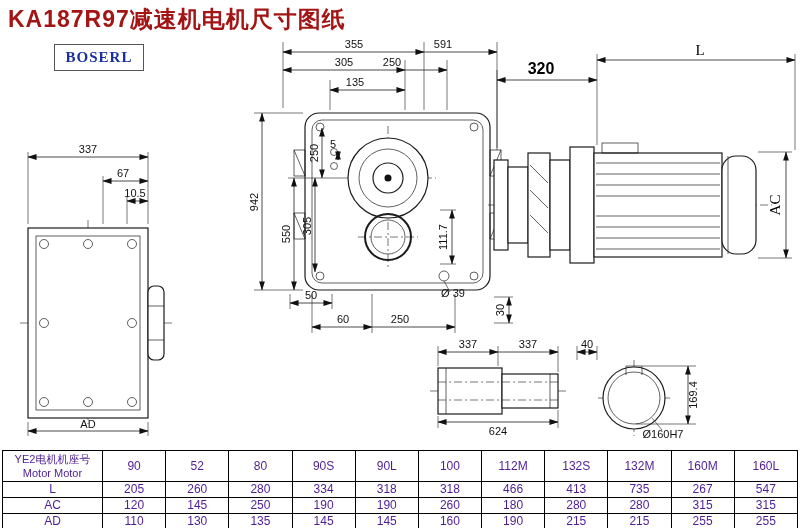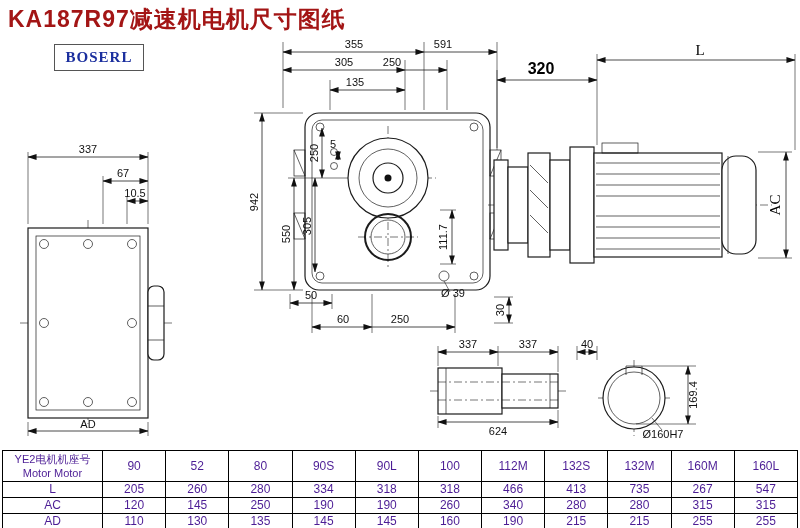--- a/index.html
+++ b/index.html
@@ -293,21 +293,21 @@
           <td>547</td>
         </tr>
         <tr>
           <td>AC</td>
           <td>120</td>
           <td>145</td>
           <td>250</td>
           <td>190</td>
           <td>190</td>
           <td>260</td>
-          <td>340</td>
+          <td>180</td>
           <td>280</td>
           <td>280</td>
           <td>315</td>
           <td>315</td>
         </tr>
         <tr>
           <td>AD</td>
           <td>110</td>
           <td>130</td>
           <td>135</td>

